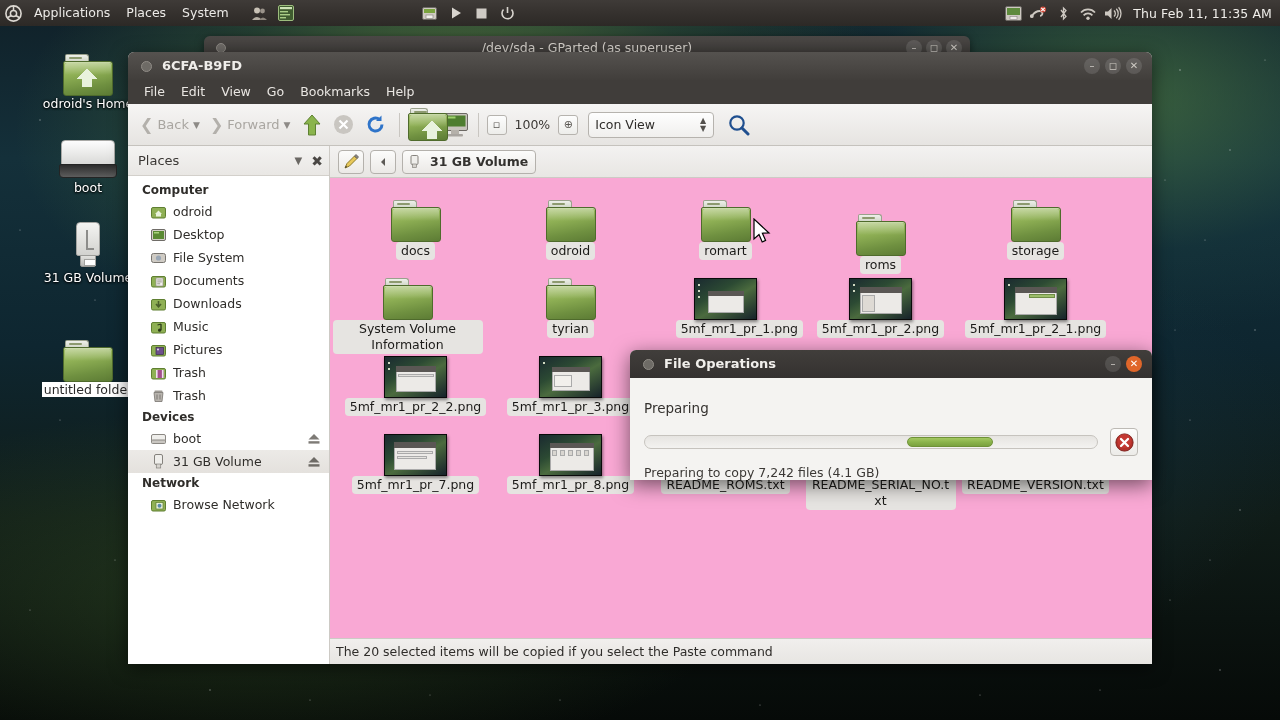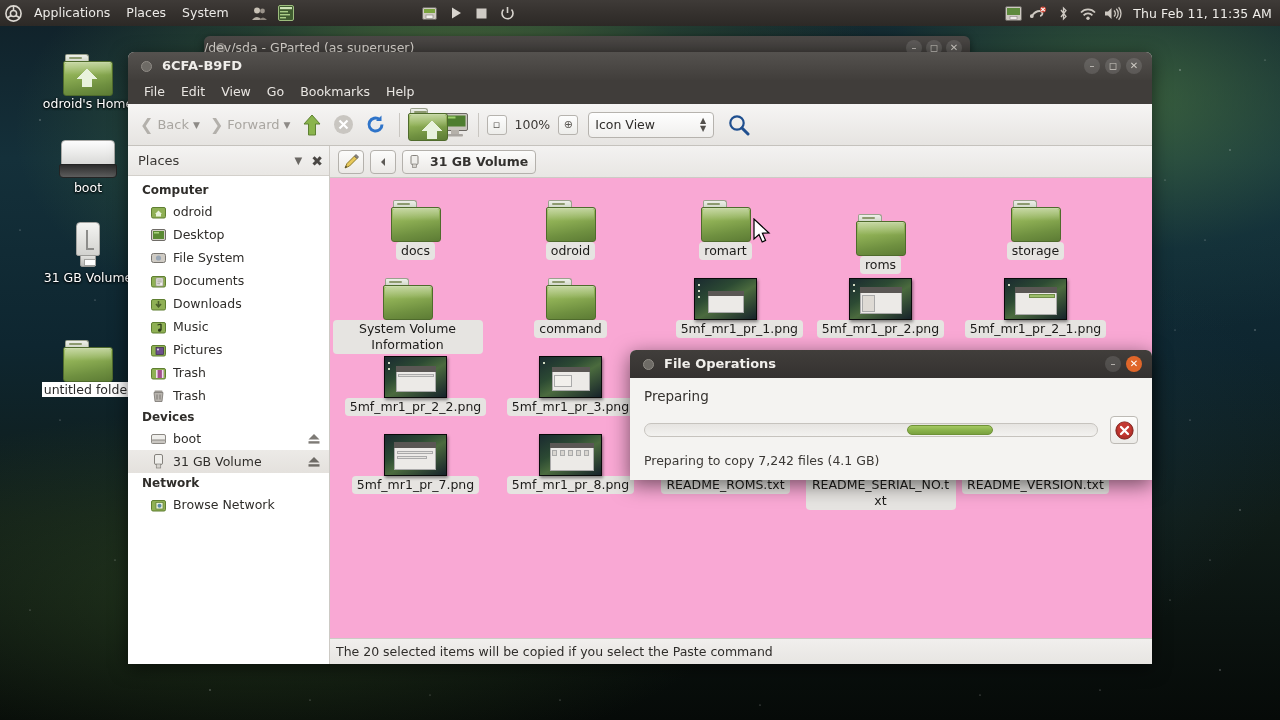--- a/index.html
+++ b/index.html
@@ -92,21 +92,21 @@
   }
 
   
   #gparted-win {
     position:absolute; left:204px; top:36px; width:766px; height:24px;
     background:linear-gradient(180deg,#4b4846 0%,#3c3936 100%);
     border-radius:6px 6px 0 0; z-index:10;
     box-shadow: 0 2px 8px rgba(0,0,0,.5);
   }
   #gparted-win .title { position:absolute; left:0; right:0; top:0; height:24px; line-height:24px;
-    color:#d7d3cd; font-size:12.5px; }
+    text-align:center; color:#d7d3cd; font-size:12.5px; }
   #gparted-win .tdot { position:absolute; left:12px; top:7px; width:10px;height:10px;border-radius:50%;
     background:#6f6c68; border:1px solid #8e8a85; }
   #gparted-win .wbtns { position:absolute; right:8px; top:4px; display:flex; gap:4px; }
 
   .wbtn { width:16px;height:16px;border-radius:50%; background:rgba(255,255,255,.12);
     display:flex;align-items:center;justify-content:center;color:#cfcbc5;font-size:10px; line-height:1;}
   .wbtn.sq { border-radius:50%; }
   .wbtn.close-orange { background:#e0662a; color:#fff; }
 
   
@@ -212,21 +212,21 @@
   
   #fileops {
     position:absolute; left:630px; top:350px; width:522px; height:130px;
     background:#f4f3f1; border-radius:6px 6px 0 0; z-index:40;
     box-shadow:0 5px 20px rgba(0,0,0,.55); display:flex; flex-direction:column; overflow:hidden;
   }
   #fileops .tbar { height:28px; background:linear-gradient(180deg,#413e3b,#343130); position:relative; flex:0 0 auto; }
   #fileops .tbar .tdot{position:absolute;left:13px;top:9px;width:11px;height:11px;border-radius:50%;background:#6e6b66;border:1px solid #908c86;}
   #fileops .tbar .t{position:absolute;left:34px;top:0;height:28px;line-height:28px;color:#f1efec;font-size:13px;font-weight:bold;}
   #fileops .tbar .wbtns{position:absolute;right:10px;top:6px;display:flex;gap:5px;}
-  #fileops .content{flex:1; padding:10px 14px 15px 14px;}
+  #fileops .content{flex:1; padding:10px 14px 15px 14px;margin-top:12px;}
   #fileops .prep{font-size:13.5px;color:#35322f; margin-bottom:12px;}
   #fileops .prow{display:flex;align-items:center;gap:12px;}
   #fileops .pbar{flex:1;height:14px;border-radius:7px;background:linear-gradient(180deg,#e6e4e1,#f3f2f0);
      border:1px solid #c6c3be; position:relative; overflow:hidden;}
   #fileops .pfill{position:absolute;top:1px;height:10px;border-radius:6px;
      background:linear-gradient(180deg,#a4c862 0%, #8bb44c 50%, #7aa23f 100%); border:1px solid #6f9238;}
   #fileops .cancel{width:28px;height:28px;border:1px solid #bdbab5;border-radius:4px;
      background:linear-gradient(180deg,#fdfdfc,#ecebe8);display:flex;align-items:center;justify-content:center;}
   #fileops .sub{font-size:12.5px;color:#3b3835;margin-top:9px;}
 
@@ -732,21 +732,21 @@
             </div>
             <div class="name">System Volume Information</div>
           </div>
           <div class="fitem" style="left:163px; top:88px;">
             <div class="thumb">
               <div class="folder" style="width:50px;height:42px;">
                   <div class="tab" style="width:24px"></div>
                   <div class="body" style="top:7px;width:50px;height:35px;"></div>
                 </div>
             </div>
-            <div class="name">command</div>
+            <div class="name">tyrian</div>
           </div>
           <div class="fitem" style="left:318px; top:88px;text-align:right;">
             <div class="thumb">
               <div class="shot">
                   <div class="mini" style="left:13px;top:12px;width:36px;height:22px;"></div>
                 <div class="titlebarmini" style="left:13px;top:12px;width:36px;height:5px;"></div>
                 <div class="dot" style="left:3px;top:5px;"></div>
                   <div class="dot" style="left:3px;top:11px;"></div>
                   <div class="dot" style="left:3px;top:17px;"></div>
                 </div>

